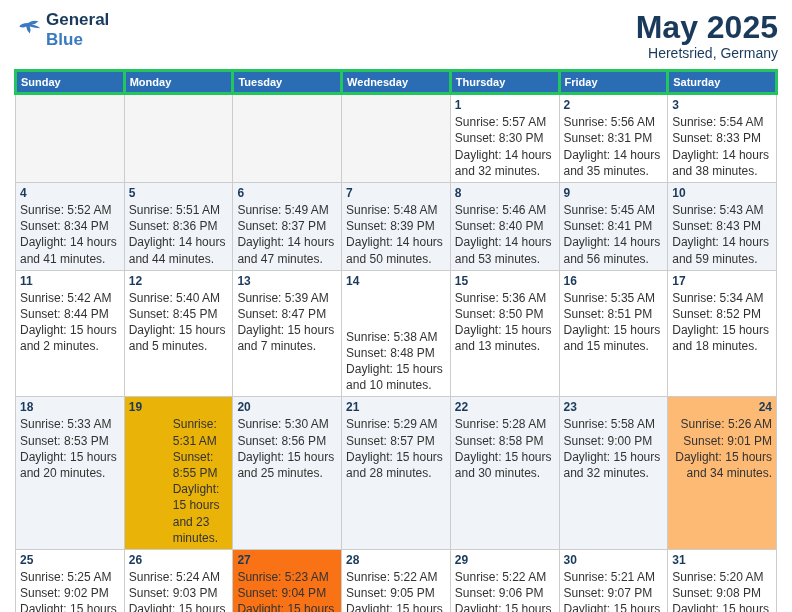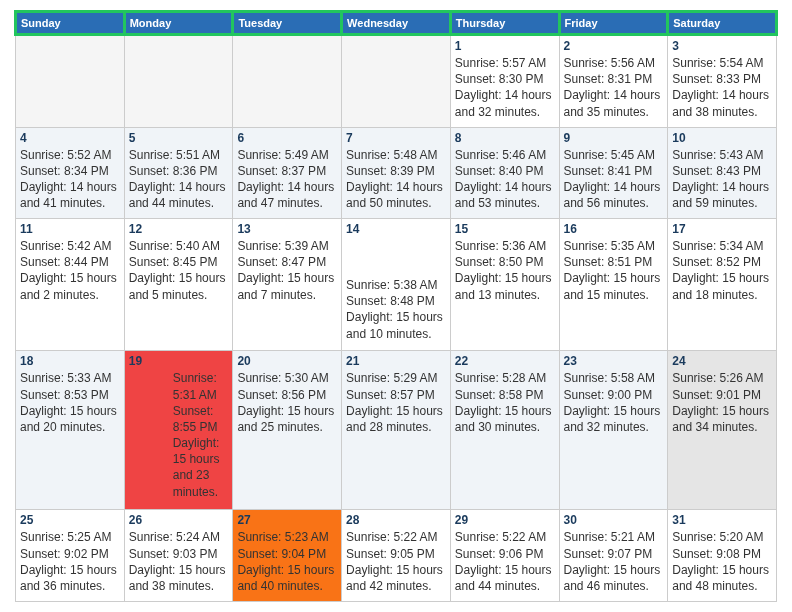--- a/index.html
+++ b/index.html
@@ -88,20 +88,35 @@
     .day-info {
       font-size: 12px;
       color: #333;
       line-height: 1.35;
     }
   </style>
 </head>
 <body>
 
 <div class="page">
+  <div class="header">
+    <div class="logo">
+      <svg class="logo-bird" viewBox="0 0 32 32">
+        <path d="M16 8 Q22 4 28 6 Q24 10 20 10 Q26 10 30 14 Q24 14 18 12 Q20 16 18 20 Q14 16 14 12 Q10 14 6 12 Q8 8 16 8Z" fill="#3a7abf"></path>
+      </svg>
+      <div>
+        <div style="font-size:17px;font-weight:bold;color:#1a3a5c;line-height:1.15">General</div>
+        <div style="font-size:17px;font-weight:bold;color:#3a7abf;line-height:1.15">Blue</div>
+      </div>
+    </div>
+    <div class="title-block">
+      <div class="month-title">May 2025</div>
+      <div class="location">Heretsried, Germany</div>
+    </div>
+  </div>
 
   <table class="calendar">
     <thead>
       <tr>
       <th>Sunday</th>
           <th>Monday</th>
           <th>Tuesday</th>
           <th>Wednesday</th>
           <th>Thursday</th>
           <th>Friday</th>
@@ -239,21 +254,21 @@
           </td>
         </tr>
         <tr>
           <td style="background: rgb(240, 244, 248); margin-top: 21px;">
             <span class="day-num">18</span>
             <div class="day-info" style="white-space: pre-line;">Sunrise: 5:33 AM
 Sunset: 8:53 PM
 Daylight: 15 hours
 and 20 minutes.</div>
           </td>
-          <td style="background: #ef4444;">
+          <td style="background: #eab308;">
             <span class="day-num">19</span>
             <div class="day-info" style="white-space: pre-line; margin-left: 44px;">Sunrise: 5:31 AM
 Sunset: 8:55 PM
 Daylight: 15 hours
 and 23 minutes.</div>
           </td>
           <td style="background: rgb(240, 244, 248);">
             <span class="day-num">20</span>
             <div class="day-info" style="white-space: pre-line;">Sunrise: 5:30 AM
 Sunset: 8:56 PM
@@ -274,21 +289,21 @@
 Daylight: 15 hours
 and 30 minutes.</div>
           </td>
           <td style="background: rgb(240, 244, 248);">
             <span class="day-num">23</span>
             <div class="day-info" style="white-space: pre-line;">Sunrise: 5:58 AM
 Sunset: 9:00 PM
 Daylight: 15 hours
 and 32 minutes.</div>
           </td>
-          <td style="background: #e5e5e5;">
+          <td style="background: #fdba74; text-align: right;">
             <span class="day-num">24</span>
             <div class="day-info" style="white-space: pre-line;">Sunrise: 5:26 AM
 Sunset: 9:01 PM
 Daylight: 15 hours
 and 34 minutes.</div>
           </td>
         </tr>
         <tr>
           <td style="background: rgb(255, 255, 255);">
             <span class="day-num">25</span>

